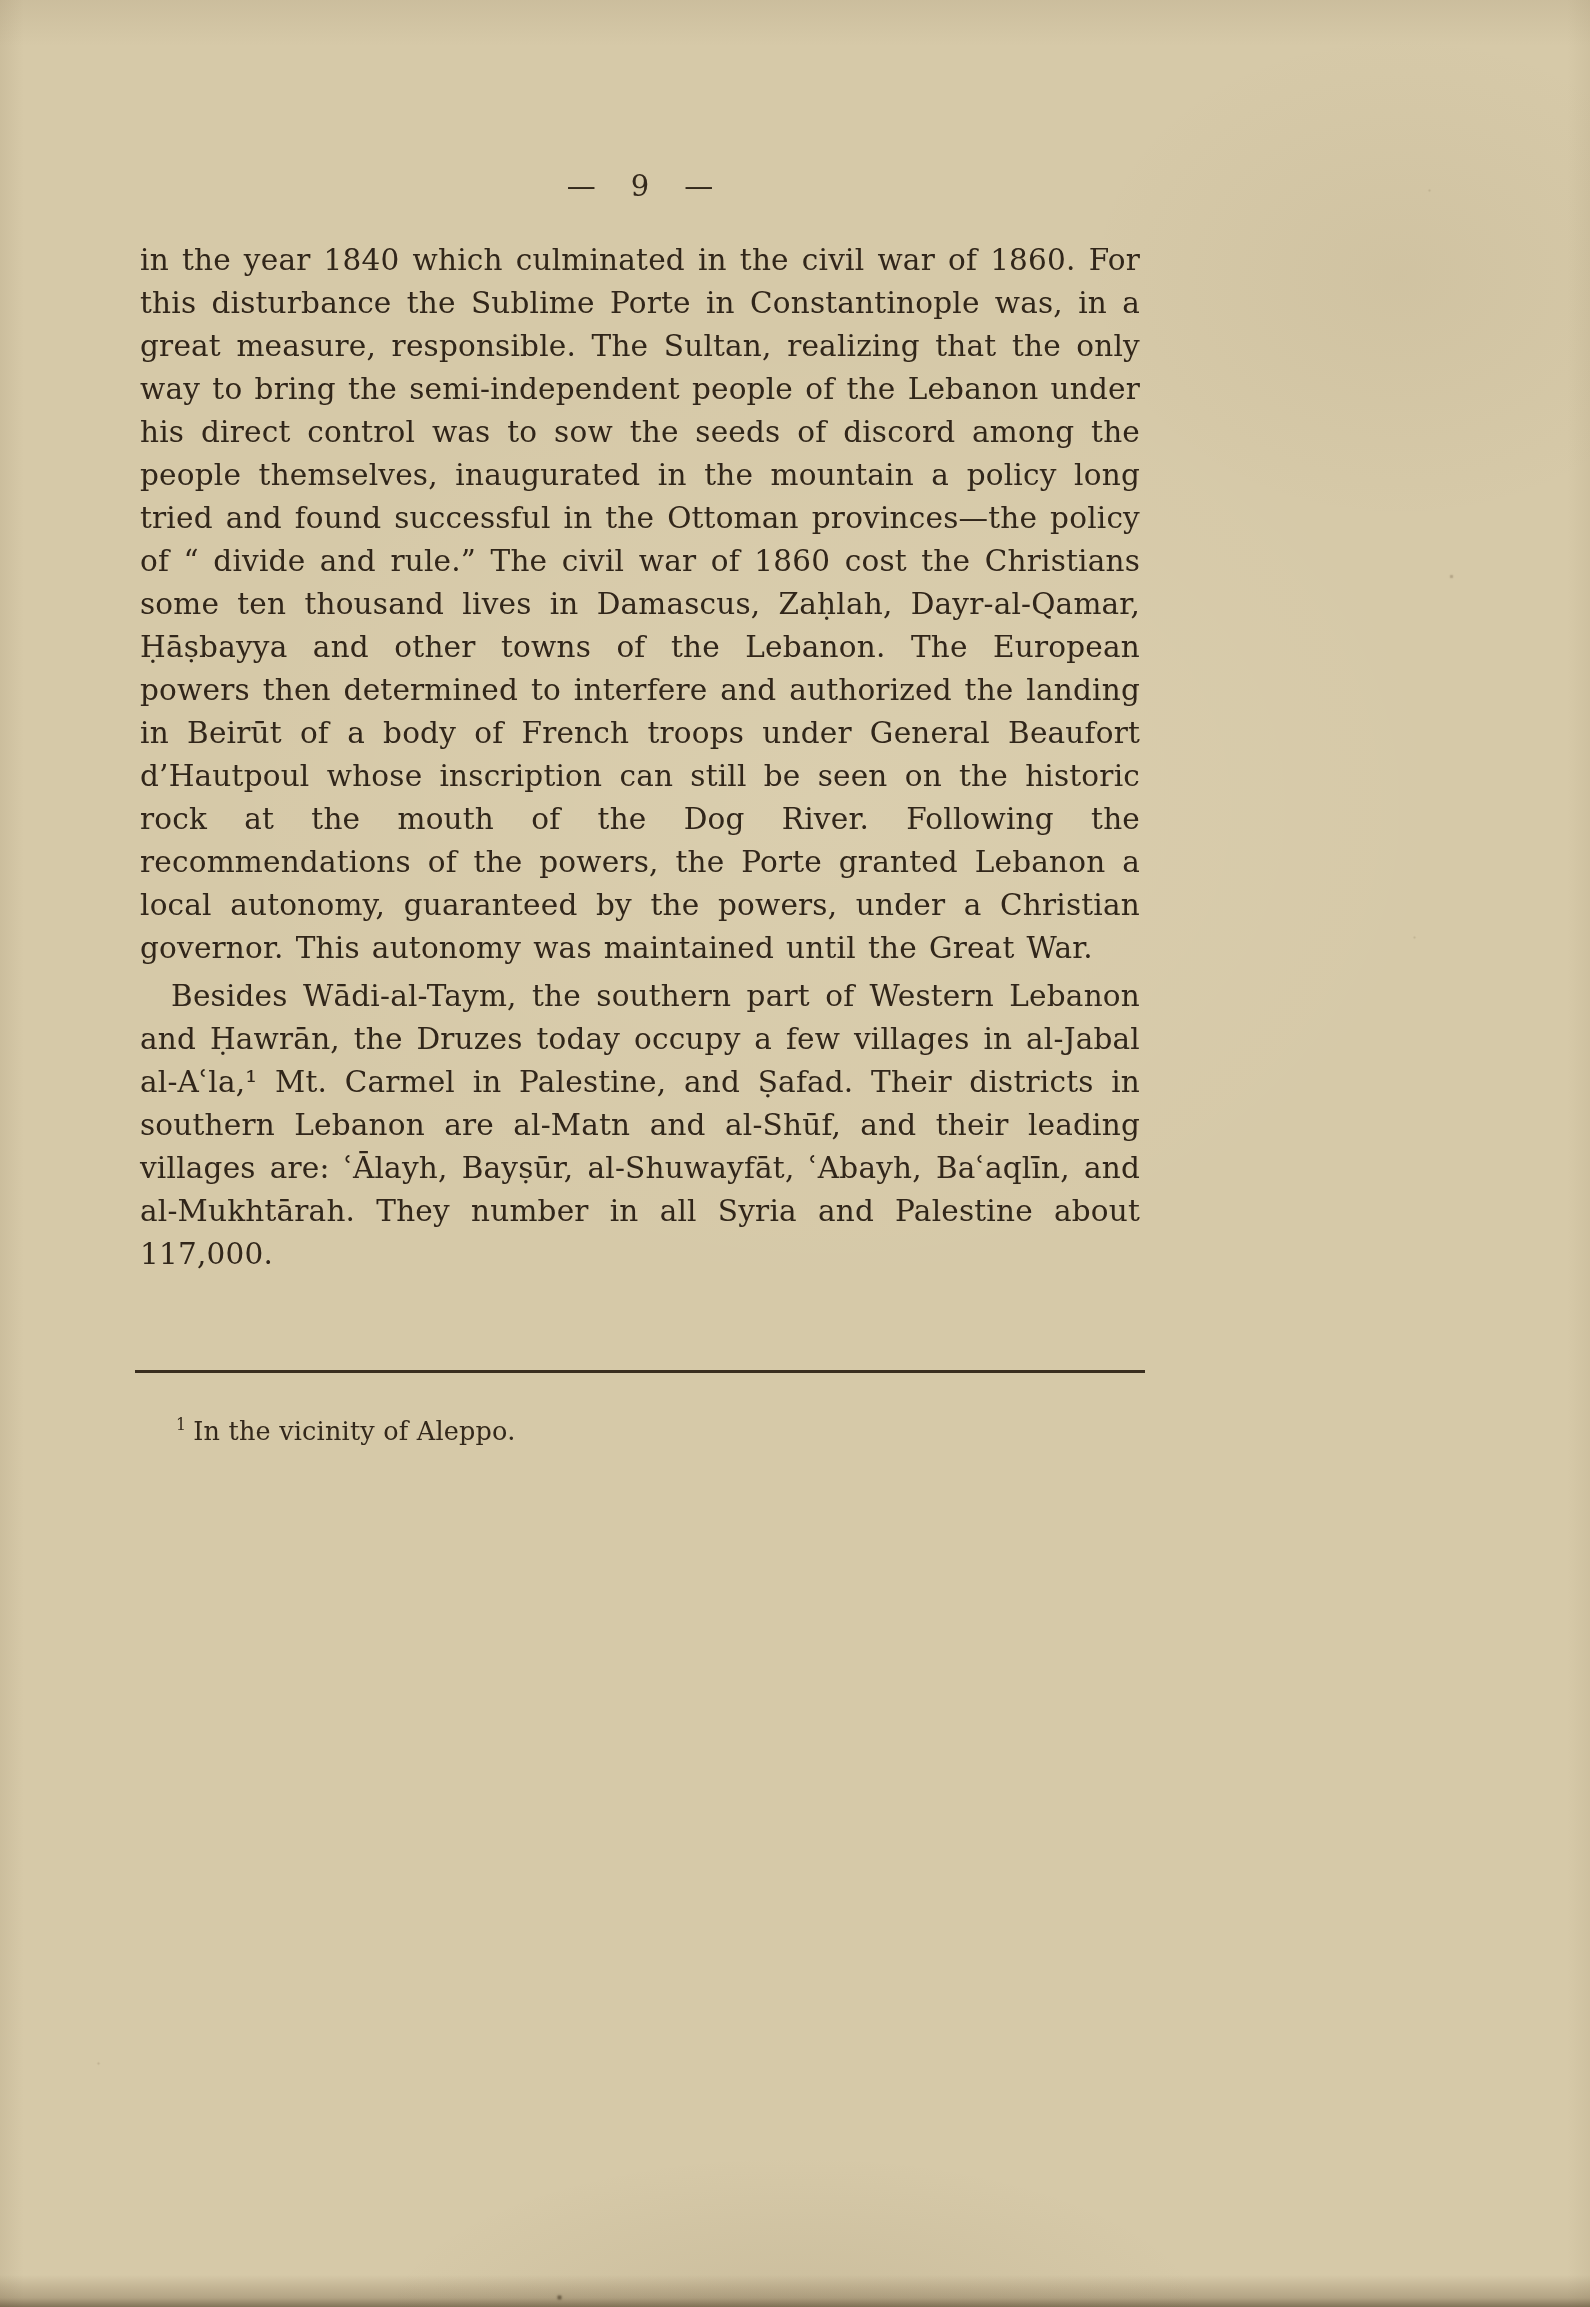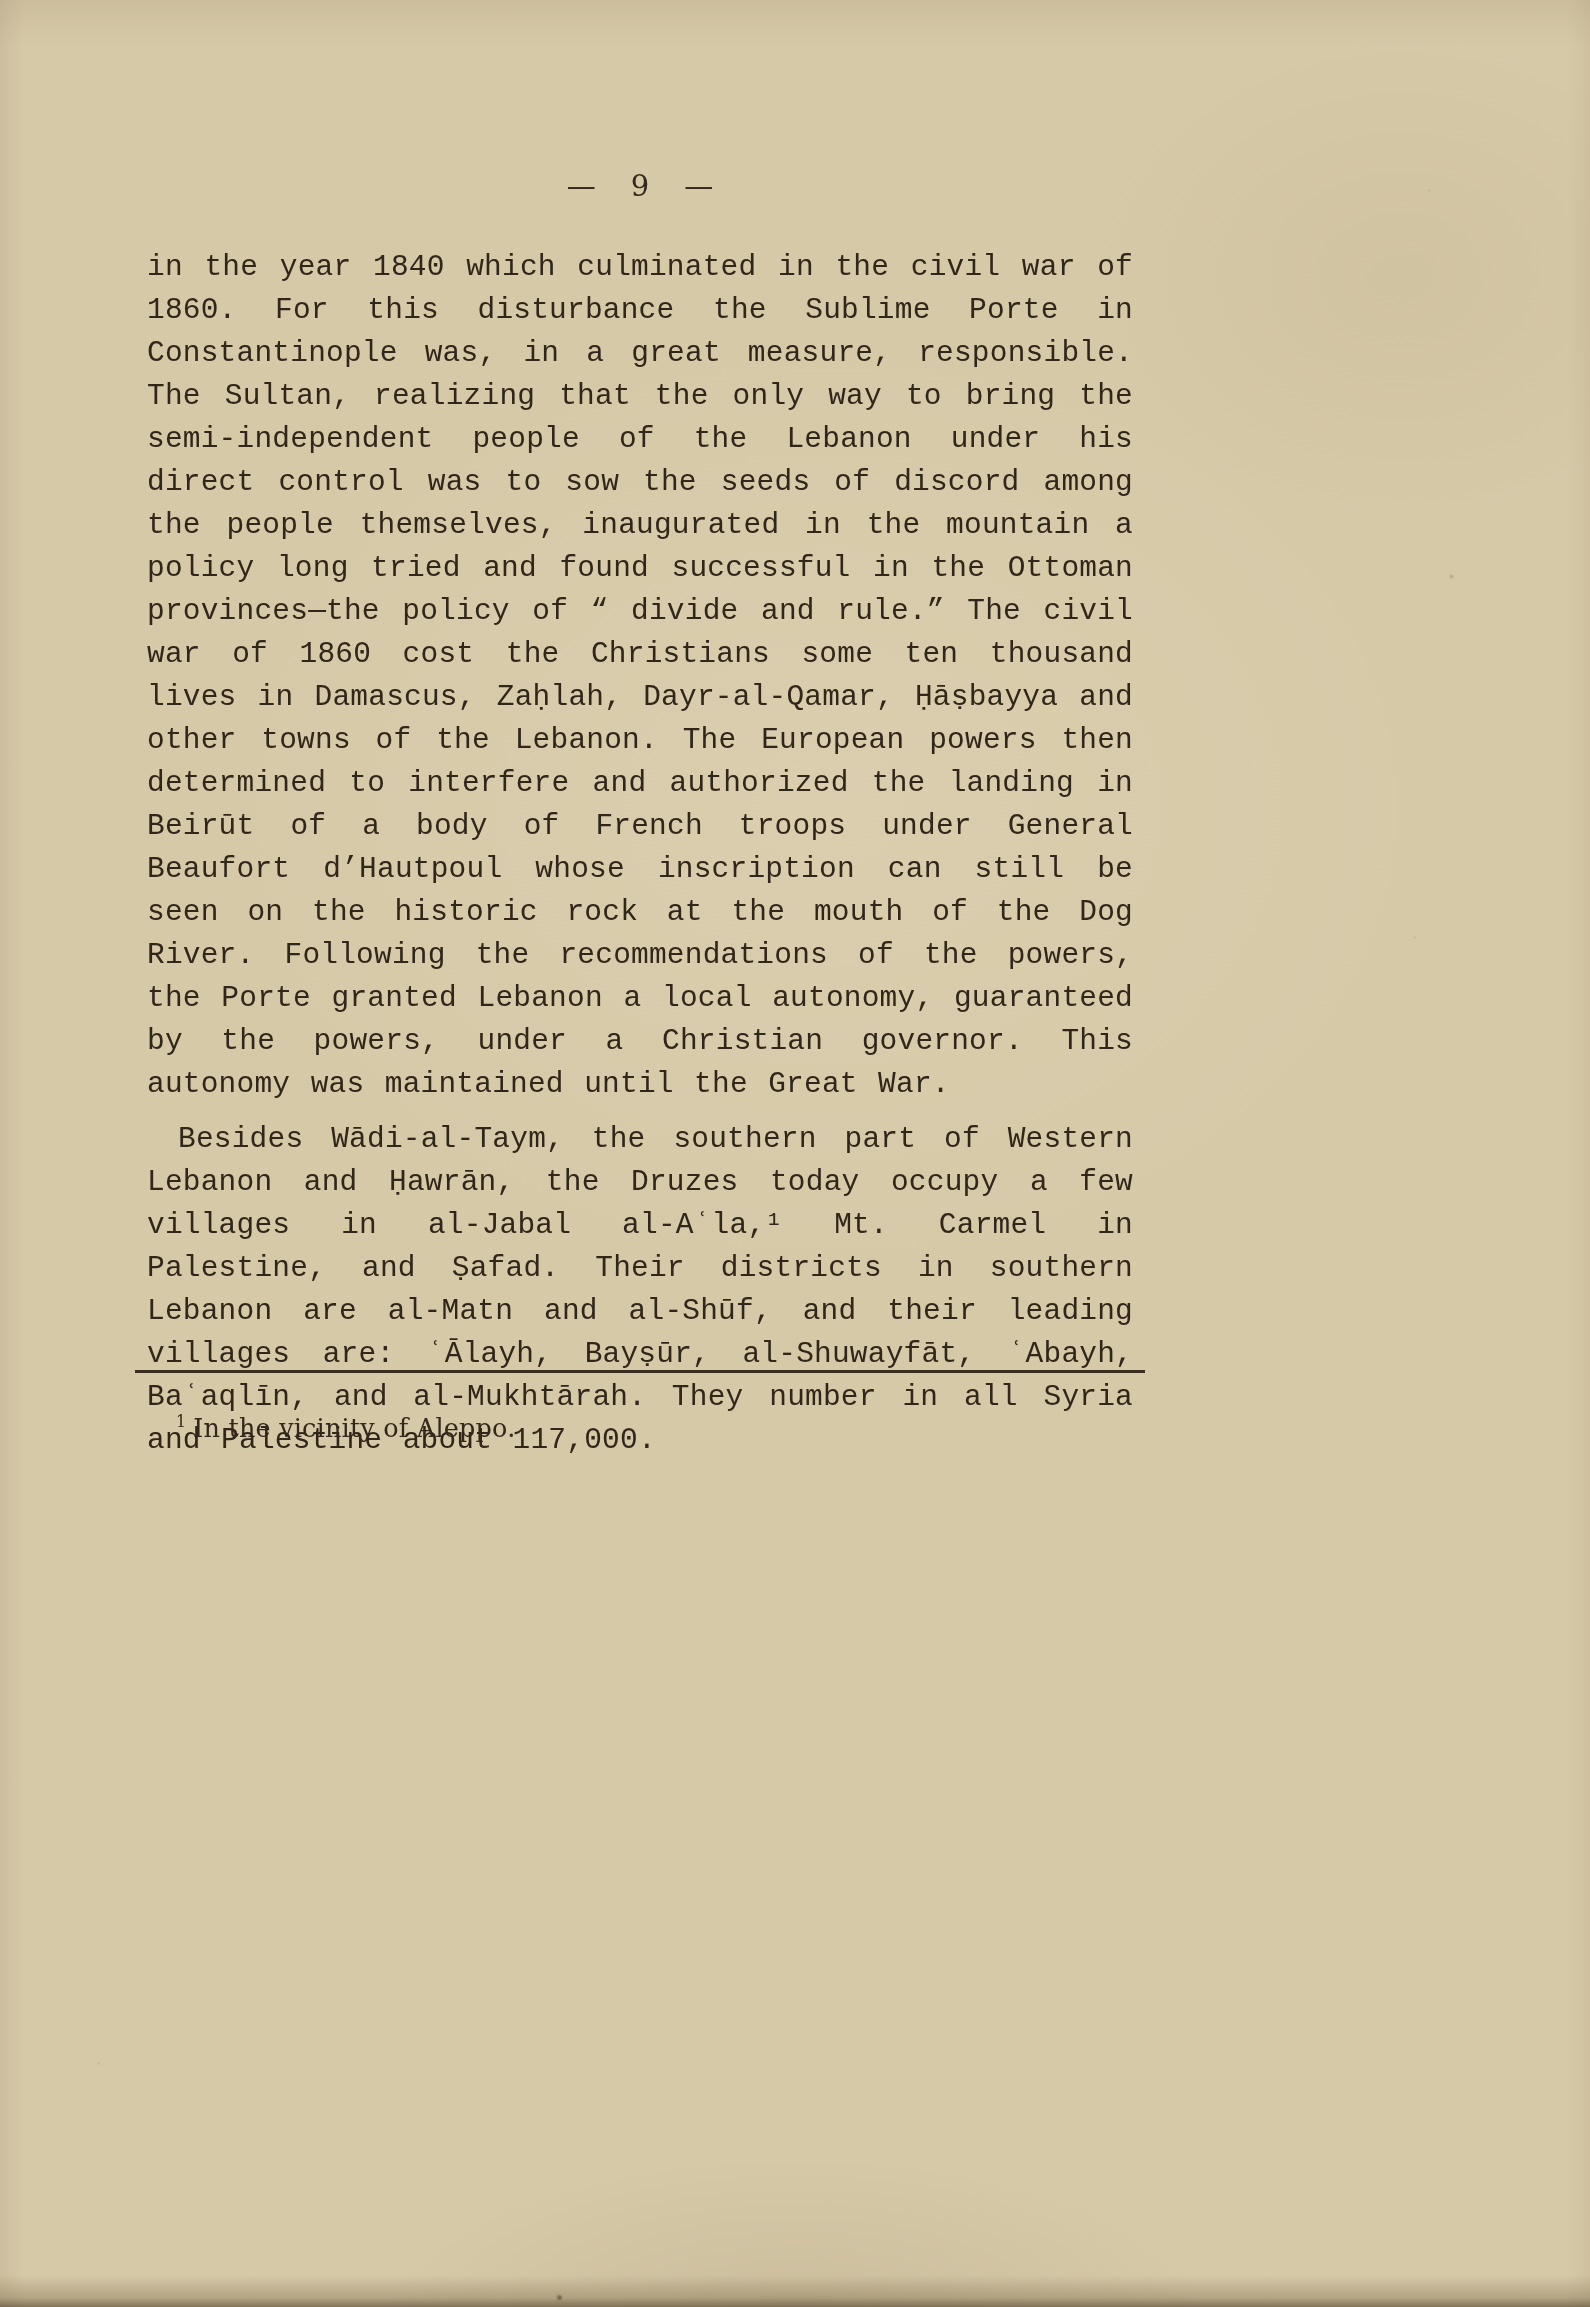--- a/index.html
+++ b/index.html
@@ -69,43 +69,42 @@
     top: 234px;
     width: 1010px;
     font-size: 29.5px;
     line-height: 43px;
     text-align: justify;
     letter-spacing: 0.2px;
     word-spacing: 2.5px;
     color: #31261a;
   }
   .body-copy p {
-    margin: 12px;
-    font-family: Liberation Mono, monospace;
+    margin: 5px;
   }
   .body-copy p.indented {
     text-indent: 31px;
   }
 
   .footnote-rule {
     position: absolute;
     left: 135px;
     top: 1370px;
     width: 1010px;
     height: 2.5px;
     background: #3a2e1f;
   }
 
   .footnote {
     position: absolute;
     left: 135px;
     top: 1403px;
     width: 1010px;
     font-size: 25.5px;
-    line-height: 37px;
+    line-height: 44px;
     letter-spacing: 0.2px;
     text-indent: 41px;
     color: #33281b;
   }
   .footnote .fn-marker {
     vertical-align: super;
     font-size: 0.62em;
     margin-right: 7px;
   }
 </style>

